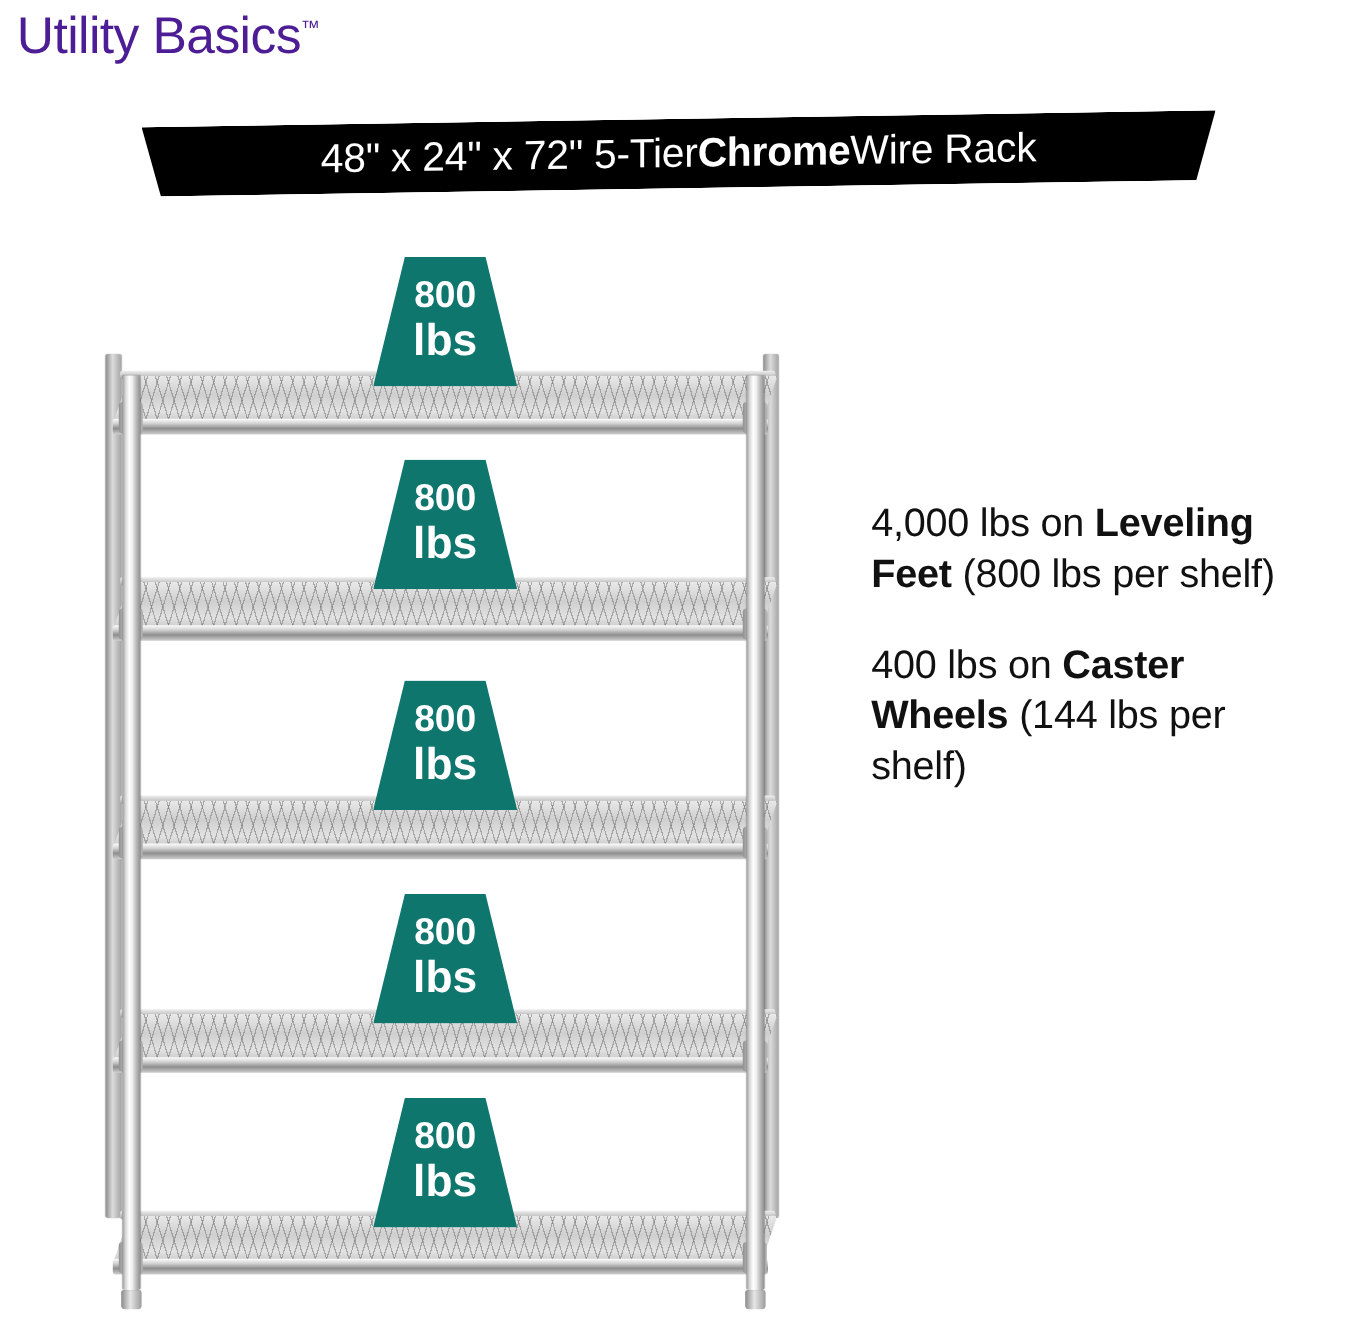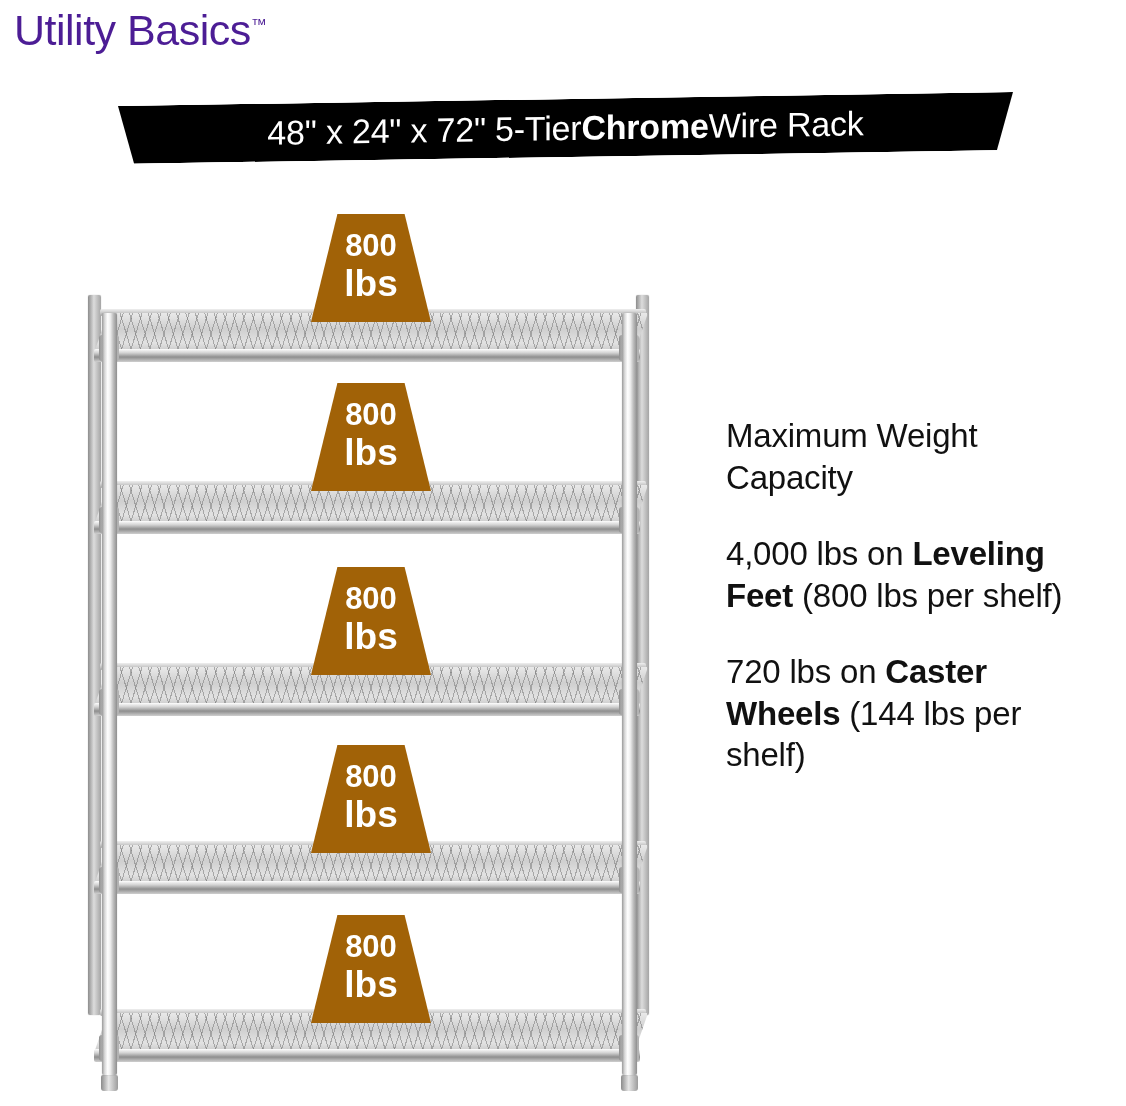--- a/index.html
+++ b/index.html
@@ -152,21 +152,21 @@
     z-index: 7;
   }
   .collar.l { left: 13px; }
   .collar.r { left: 533px; }
 
   
   .badge {
     position: absolute;
     width: 120px;
     height: 108px;
-    background: #a16207;
+    background: #0f766e;
     -webkit-clip-path: polygon(22% 0, 78% 0, 100% 100%, 0 100%);
     clip-path: polygon(22% 0, 78% 0, 100% 100%, 0 100%);
     color: #ffffff;
     display: flex;
     flex-direction: column;
     align-items: center;
     justify-content: center;
     z-index: 9;
     font-weight: 700;
   }
@@ -271,20 +271,19 @@
     <span class="num">800</span>
     <span class="unit">lbs</span>
   </div>
   <div class="badge" style="left:225px; top:620px;">
     <span class="num">800</span>
     <span class="unit">lbs</span>
   </div>
 </div>
 
 <div class="copy">
-  <p>Maximum Weight Capacity</p>
   <p>
     <span>4,000 lbs on </span><b>Leveling Feet</b><span> (800 lbs per shelf)</span>
   </p>
   <p>
-    <span>720 lbs on </span><b>Caster Wheels</b><span> (144 lbs per shelf)</span>
+    <span>400 lbs on </span><b>Caster Wheels</b><span> (144 lbs per shelf)</span>
   </p>
 </div>
 
 </body></html>

